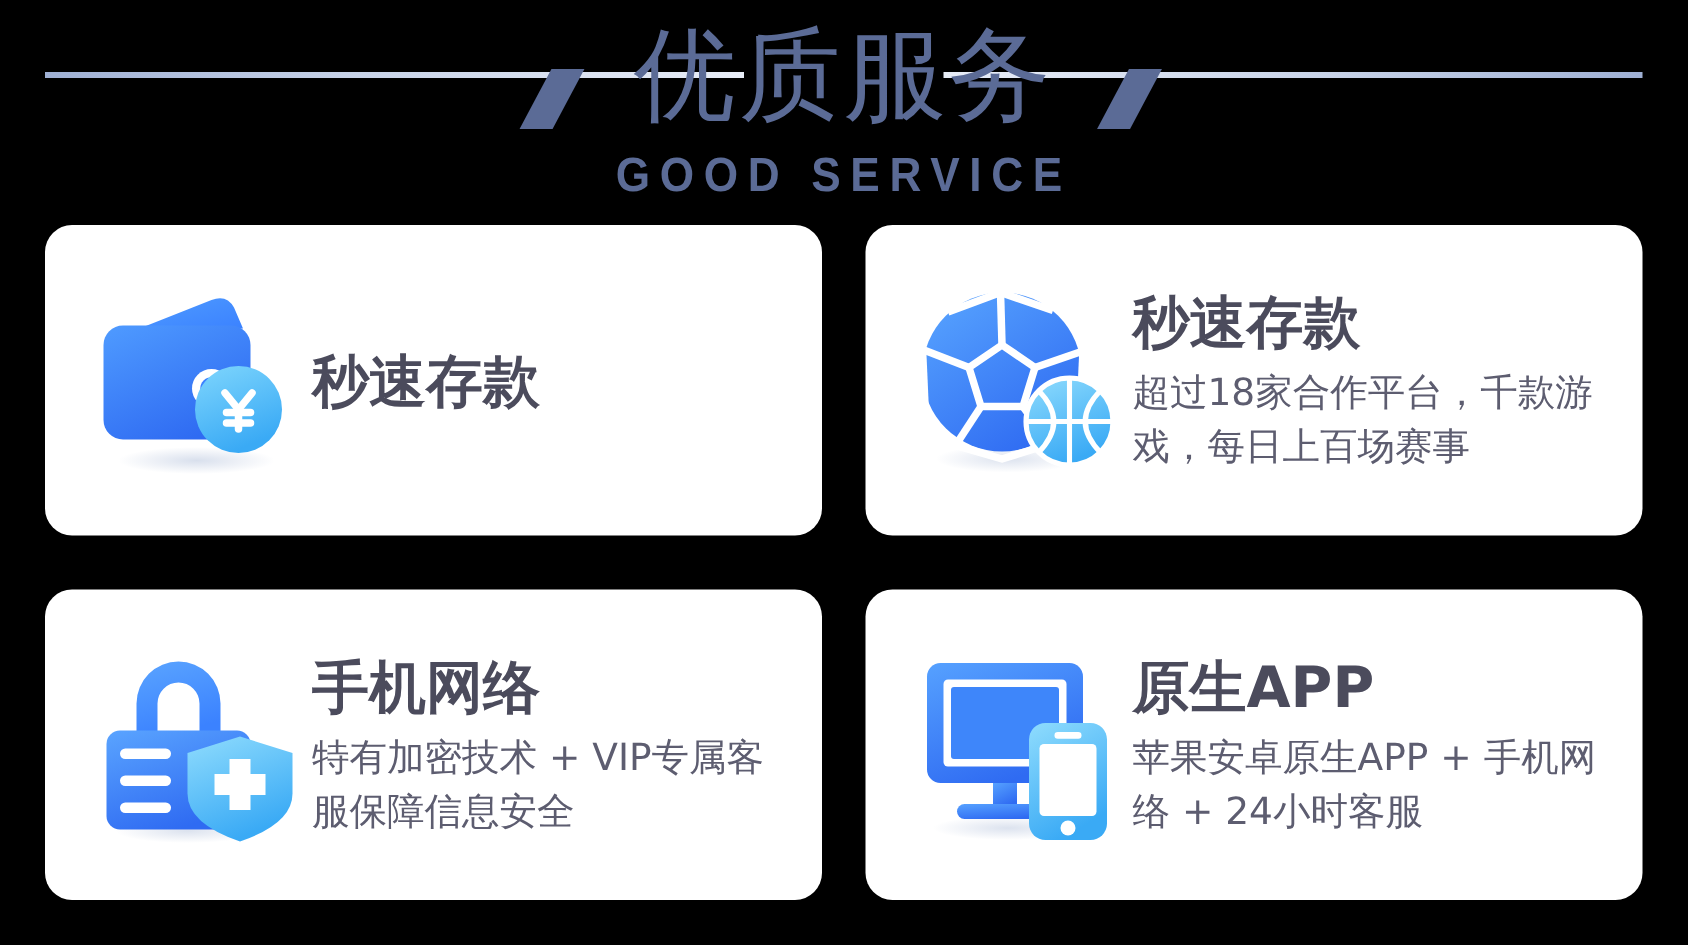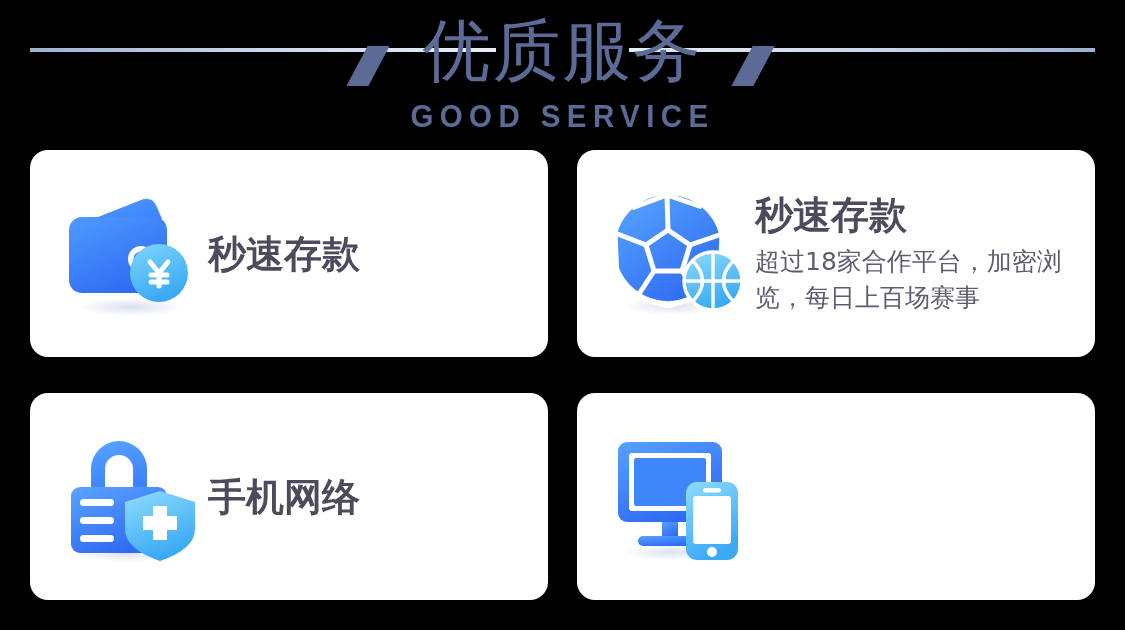--- a/index.html
+++ b/index.html
@@ -189,21 +189,21 @@
             <circle cx="103" cy="95" r="29"></circle>
             <path d="M103 66 L103 124"></path>
             <path d="M74 95 L132 95"></path>
             <path d="M82 74 Q103 95 82 116"></path>
             <path d="M124 74 Q103 95 124 116"></path>
           </g>
         </svg>
       </div>
       <div class="card-text">
         <div class="card-title">秒速存款</div>
-        <div class="card-sub">超过18家合作平台，加密浏览，每日上百场赛事</div>
+        <div class="card-sub">超过18家合作平台，千款游戏，每日上百场赛事</div>
       </div>
     </div>
 
     <div class="card">
       <div class="card-icon">
         <svg width="140" height="135" viewBox="0 0 140 135">
           <defs>
             <linearGradient id="lg" x1="0" y1="0" x2="0.5" y2="1">
               <stop offset="0%" stop-color="#5aa4ff"></stop>
               <stop offset="100%" stop-color="#2f6bf2"></stop>
@@ -228,20 +228,21 @@
             <rect x="17" y="70" width="34" height="7" rx="3.5"></rect>
             <rect x="17" y="88" width="34" height="7" rx="3.5"></rect>
             <rect x="17" y="106" width="34" height="7" rx="3.5"></rect>
           </g>
           <path d="M97 62 L132 73 L132 100 Q132 120 97 132 Q62 120 62 100 L62 73 Z" fill="url(#sg)"></path>
           <path d="M90 87 L90 77 L104 77 L104 87 L114 87 L114 101 L104 101 L104 111 L90 111 L90 101 L80 101 L80 87 Z" fill="#ffffff"></path>
         </svg>
       </div>
       <div class="card-text">
         <div class="card-title">手机网络</div>
+        <div class="card-sub narrow">特有加密技术 + VIP专属客服保障信息安全</div>
       </div>
     </div>
 
     <div class="card">
       <div class="card-icon">
         <svg width="140" height="130" viewBox="0 0 140 130">
           <defs>
             <linearGradient id="mg" x1="0" y1="0" x2="0.5" y2="1">
               <stop offset="0%" stop-color="#56a1ff"></stop>
               <stop offset="100%" stop-color="#2f6bf2"></stop>
@@ -260,16 +261,20 @@
           <rect x="19" y="21" width="82" height="58" rx="3" fill="#ffffff"></rect>
           <rect x="24" y="26" width="72" height="48" rx="2" fill="#3e86fa"></rect>
           <rect x="52" y="90" width="16" height="16" fill="url(#mg)"></rect>
           <rect x="28" y="104" width="64" height="10" rx="5" fill="url(#mg)"></rect>
           <rect x="76" y="50" width="52" height="78" rx="11" fill="url(#pg)"></rect>
           <rect x="83" y="64" width="38" height="48" rx="3" fill="#ffffff"></rect>
           <rect x="93" y="56" width="18" height="4.5" rx="2.2" fill="#ffffff"></rect>
           <circle cx="102" cy="120" r="5" fill="#ffffff"></circle>
         </svg>
       </div>
+      <div class="card-text">
+        <div class="card-title">原生APP</div>
+        <div class="card-sub narrow">苹果安卓原生APP + 手机网络 + 24小时客服</div>
+      </div>
     </div>
 
   </div>
 </div>
 
 </body></html>

